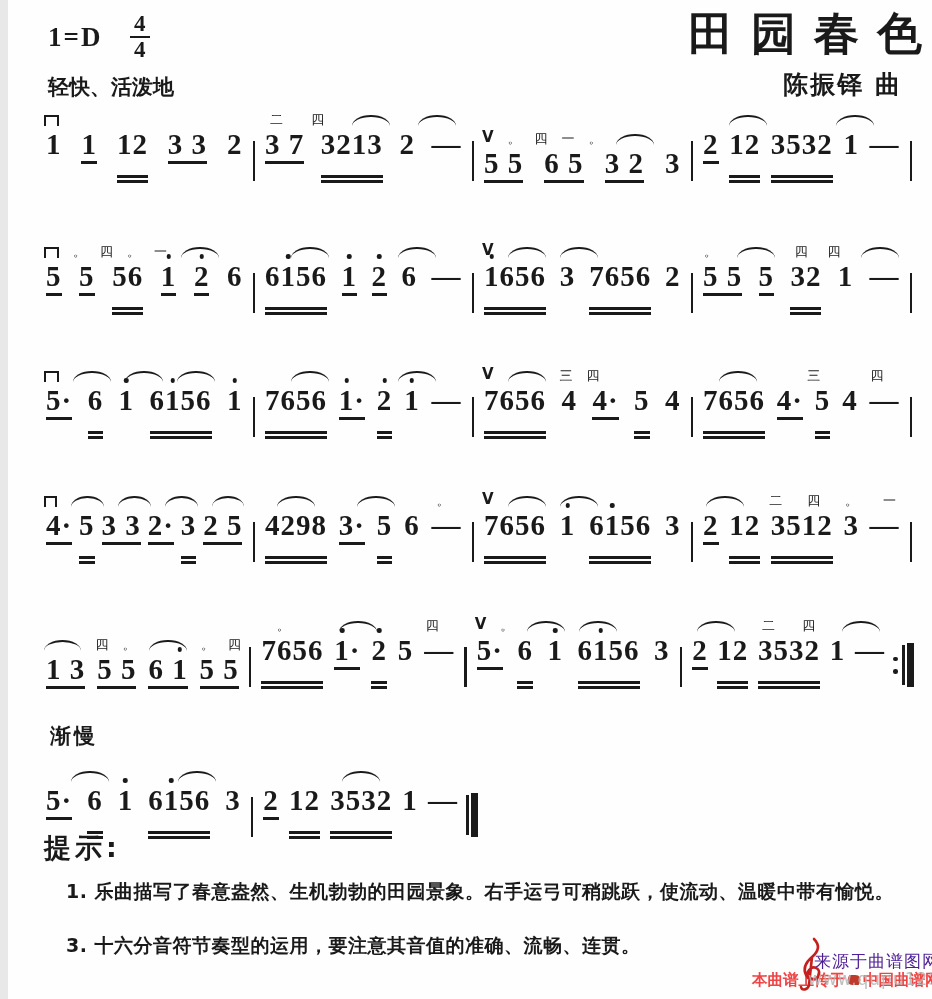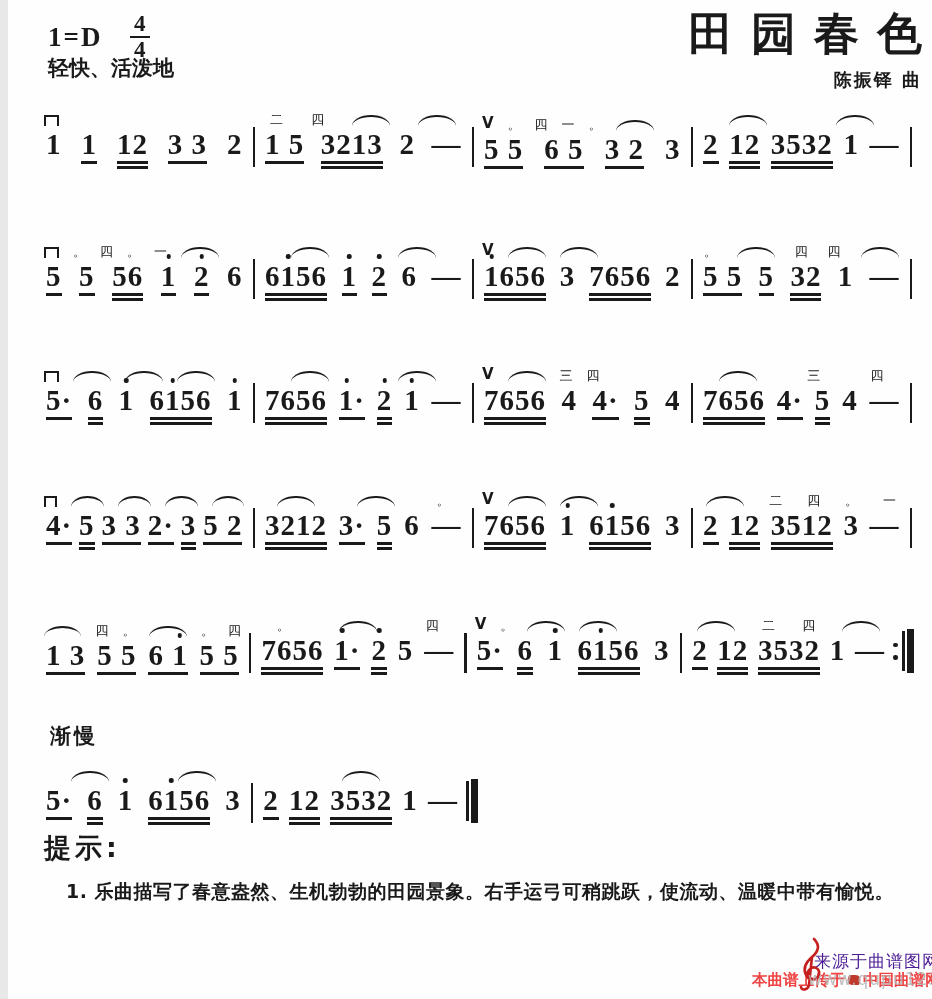--- a/index.html
+++ b/index.html
@@ -8,38 +8,38 @@
   
   .keysig{position:absolute;left:40px;top:22px;font-family:"Liberation Serif",serif;
           font-weight:700;font-size:27px;letter-spacing:2px;}
   .meter{position:absolute;left:122px;top:12px;text-align:center;
          font-family:"Liberation Serif",serif;font-weight:700;font-size:23px;line-height:1.05;}
   .meter .mn{display:block;border-bottom:2.5px solid #1a1a1a;padding:0 4px;}
   .meter .md{display:block;}
   .title{position:absolute;left:0;top:4px;width:100%;text-align:right;
          font-family:"DejaVu Serif","Liberation Serif",serif;font-weight:900;font-size:45px;
          letter-spacing:18px;padding-left:18px;box-sizing:border-box;}
-  .tempo{position:absolute;left:40px;top:54px;font-size:21px;font-weight:700;}
-  .composer{position:absolute;right:18px;top:68px;font-size:18px;font-weight:700;letter-spacing:2px;padding-left:19px;}
+  .tempo{position:absolute;left:40px;top:73px;font-size:21px;font-weight:700;}
+  .composer{position:absolute;right:38px;top:68px;font-size:25px;font-weight:700;letter-spacing:2px;padding-left:19px;}
   
   .system{position:absolute;display:flex;align-items:flex-end;}
   .measure{flex:1;display:flex;flex-direction:column;justify-content:flex-end;min-width:0;}
   .marks{height:30px;display:flex;align-items:flex-end;gap:14px;padding:0 6px 4px;
          justify-content:space-around;font-size:13px;line-height:1;}
   .marks.left{justify-content:flex-start;}
   .mtx{font-size:13px;font-weight:400;}
   .bowdown{display:inline-block;width:11px;height:9px;border:2.5px solid #1a1a1a;border-bottom:none;}
   .bowup{font-size:15px;font-weight:700;font-family:"DejaVu Sans",sans-serif;}
   .slur{display:inline-block;width:38px;height:9px;border-top:2.2px solid #1a1a1a;
         border-radius:50% 50% 0 0 / 100% 100% 0 0;}
   .notes{display:flex;justify-content:space-between;align-items:baseline;padding:0 8px;
          font-family:"Liberation Serif",serif;font-weight:700;font-size:29px;line-height:1;}
   .grp{display:inline-block;white-space:pre;letter-spacing:1px;}
   .u1{border-bottom:3px solid #1a1a1a;padding-bottom:2px;}
-  .u2{border-bottom:8px double #1a1a1a;padding-bottom:2px;}
+  .u2{border-bottom:8px double #1a1a1a;padding-bottom:16px;}
   .hic{position:relative;display:inline-block;}
   .hic::before{content:"";position:absolute;left:50%;transform:translateX(-50%);top:-8px;
                width:4.5px;height:4.5px;border-radius:50%;background:#1a1a1a;}
   .bl{width:2.5px;height:40px;background:#1a1a1a;align-self:flex-end;margin:0 2px 2px;}
   .endbar{display:flex;align-items:center;gap:2.5px;align-self:flex-end;margin-bottom:2px;}
   .endbar .thin{width:2.5px;height:40px;background:#1a1a1a;}
   .endbar .thick{width:7px;height:44px;background:#1a1a1a;}
   .rdots{display:flex;flex-direction:column;gap:8px;margin-right:2px;}
   .rdots i{width:4.5px;height:4.5px;border-radius:50%;background:#1a1a1a;}
   .coda-label{position:absolute;left:42px;top:722px;font-size:21px;font-weight:700;letter-spacing:3px;}
@@ -86,21 +86,21 @@
         </div>
         <div class="bl"></div>
         <div class="measure">
           <div class="marks">
             <span class="mtx">二</span>
             <span class="mtx">四</span>
             <span class="slur"></span>
             <span class="slur"></span>
           </div>
           <div class="notes">
-            <span class="grp u1">1 5</span>
+            <span class="grp u1">3 7</span>
             <span class="grp u2">3213</span>
             <span class="grp u0">2</span>
             <span class="grp u0">—</span>
           </div>
         </div>
         <div class="bl"></div>
         <div class="measure">
           <div class="marks left">
             <span class="bowup">V</span>
             <span class="mtx">。</span>
@@ -269,32 +269,32 @@
             <span class="slur"></span>
             <span class="slur"></span>
             <span class="slur"></span>
           </div>
           <div class="notes">
             <span class="grp u1">4·</span>
             <span class="grp u2">5</span>
             <span class="grp u1">3 3</span>
             <span class="grp u1">2·</span>
             <span class="grp u2">3</span>
-            <span class="grp u1">5 2</span>
-          </div>
-        </div>
-        <div class="bl"></div>
-        <div class="measure">
-          <div class="marks">
-            <span class="slur"></span>
-            <span class="slur"></span>
-            <span class="mtx">。</span>
-          </div>
-          <div class="notes">
-            <span class="grp u2">3212</span>
+            <span class="grp u1">2 5</span>
+          </div>
+        </div>
+        <div class="bl"></div>
+        <div class="measure">
+          <div class="marks">
+            <span class="slur"></span>
+            <span class="slur"></span>
+            <span class="mtx">。</span>
+          </div>
+          <div class="notes">
+            <span class="grp u2">4298</span>
             <span class="grp u1">3·</span>
             <span class="grp u2">5</span>
             <span class="grp u0">6</span>
             <span class="grp u0">—</span>
           </div>
         </div>
         <div class="bl"></div>
         <div class="measure">
           <div class="marks left">
             <span class="bowup">V</span>
@@ -431,20 +431,21 @@
           <div class="thin"></div>
           <div class="thick"></div>
         </div>
       </div>
     </div>
 
   <div class="coda-label">渐慢</div>
 
   <div class="tips-heading">提示:</div>
   <div class="tip tip1">1. 乐曲描写了春意盎然、生机勃勃的田园景象。右手运弓可稍跳跃，使流动、温暖中带有愉悦。</div>
+  <div class="tip tip3">3. 十六分音符节奏型的运用，要注意其音值的准确、流畅、连贯。</div>
 
   <div class="clef">
     <svg width="32" height="60" viewBox="0 0 32 60">
       <path d="M18 3 C24 9 23 15 16 21 C9 27 7 33 10 39 C13 45 22 45 23 38 C24 32 17 29 13 34 C10 38 13 43 17 43 M16 21 L13 49 C12 54 6 55 5 51" stroke="#c5201f" stroke-width="2.6" fill="none" stroke-linecap="round"></path>
     </svg>
   </div>
   <div class="wm1">来源于曲谱图网</div>
   <div class="wm2">www.qupu123.com</div>
   <div class="upload">
     <span class="cn">本曲谱上传于</span><span class="redmark"></span><span class="cn">中国</span><span class="red">曲谱网</span>

